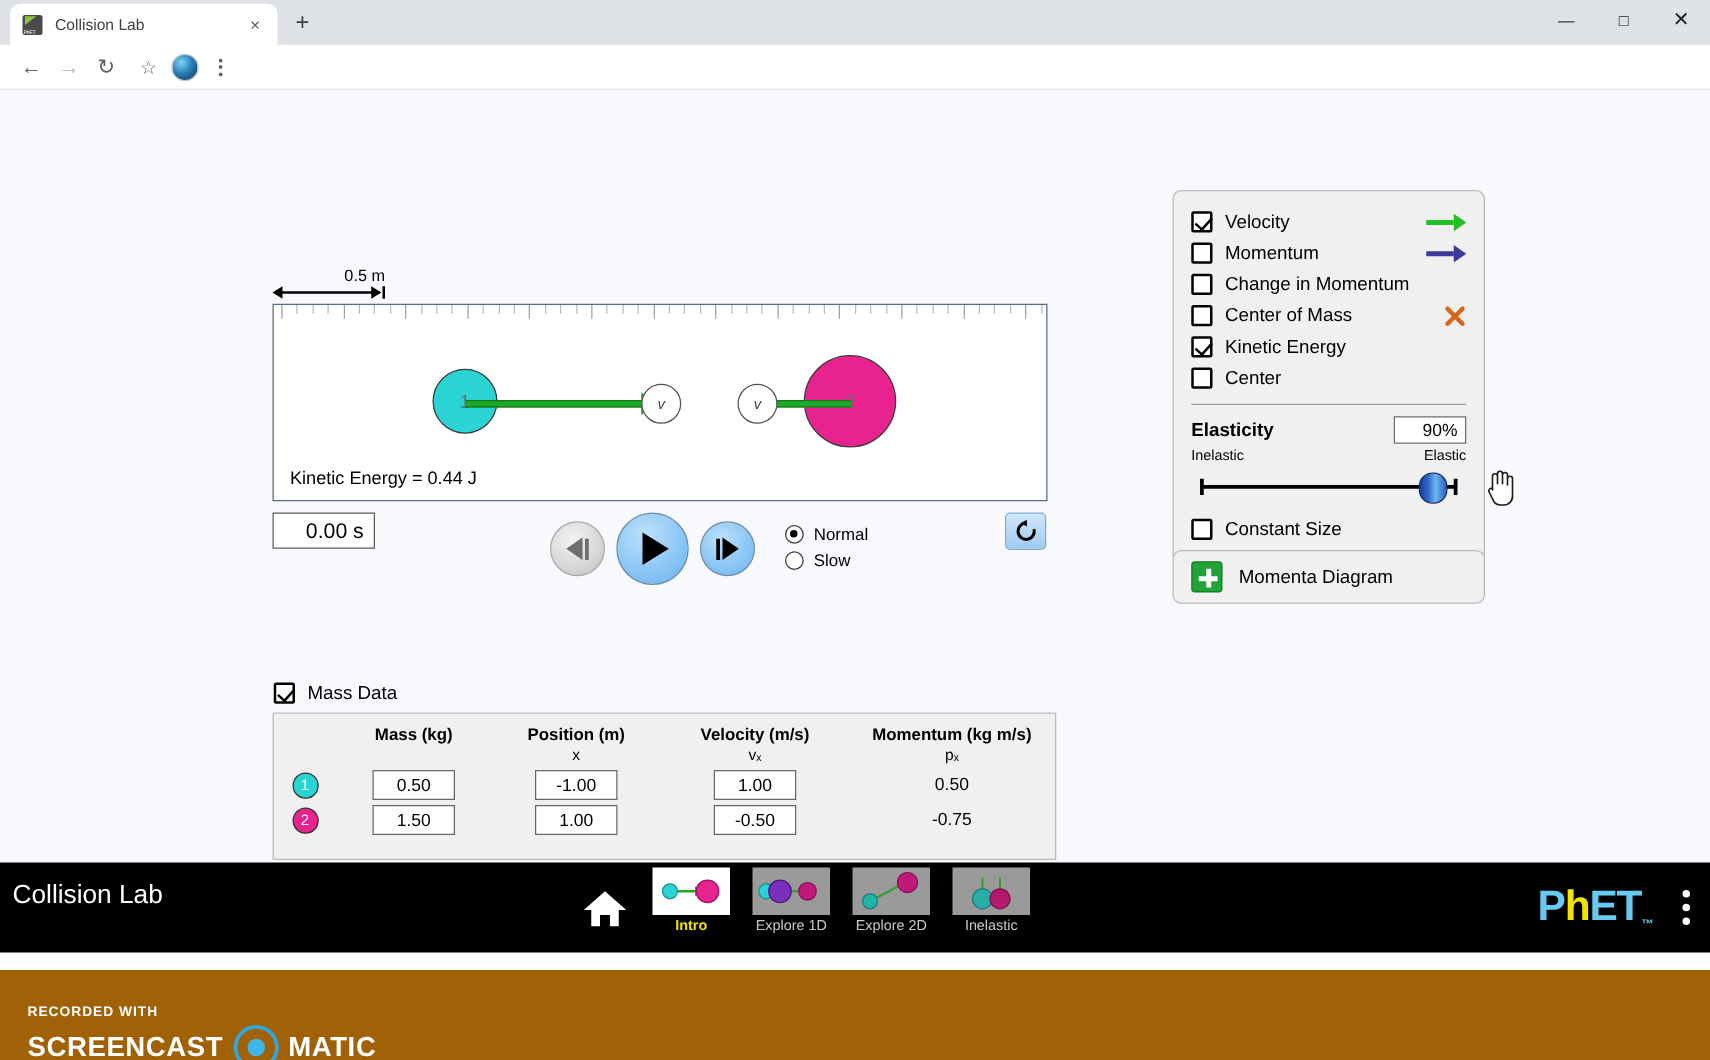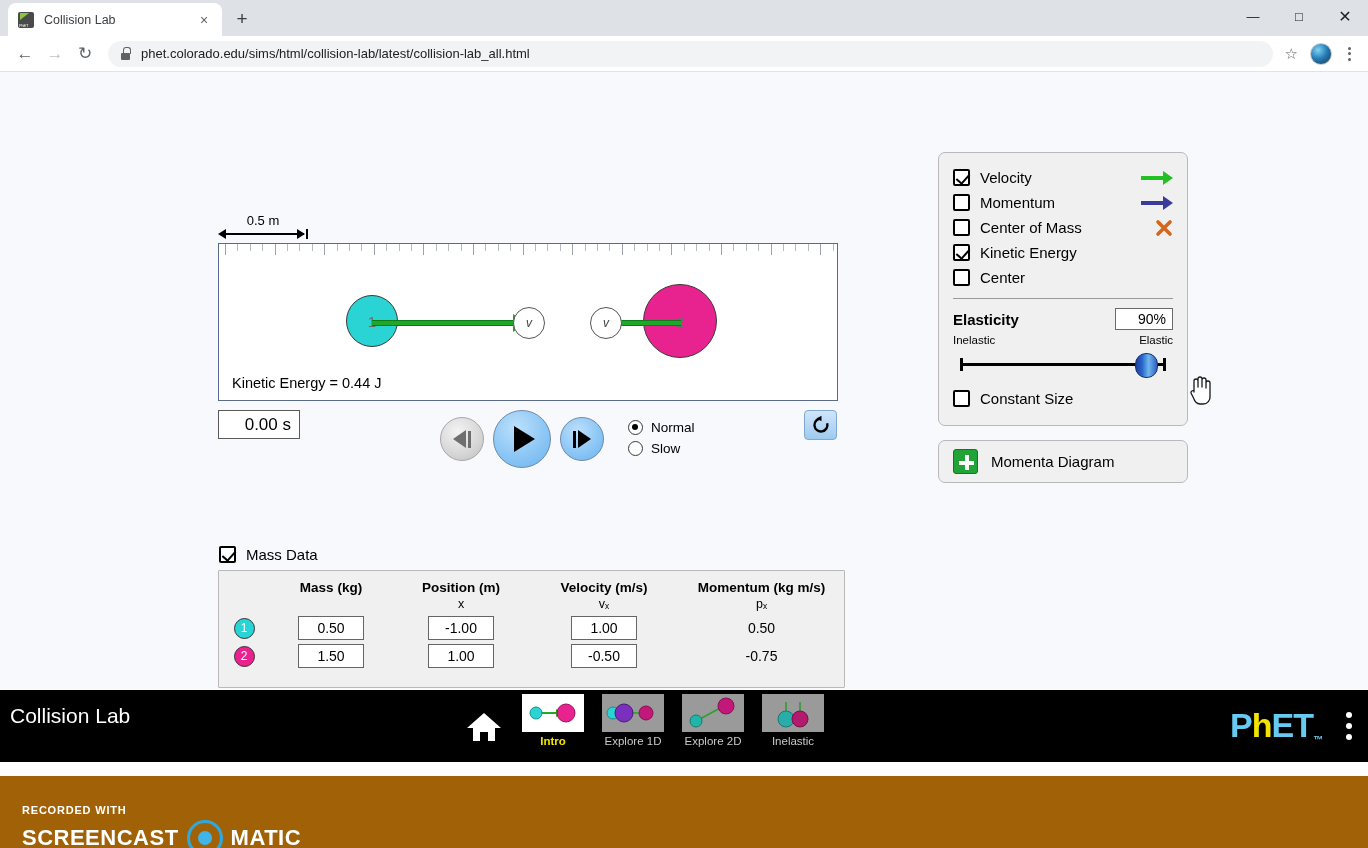--- a/index.html
+++ b/index.html
@@ -94,21 +94,21 @@
   }
   .kebab span { width:3px; height:3px; border-radius:50%; background:#5f6368; }
 
   
   #sim {
     position:relative; width:1368px; height:618px; background:#f7f9fd;
   }
 
   
   .scalebar { position:absolute; left:218px; top:141px; width:90px; }
-  .scalebar-label { font-size:13px; color:#000; text-align:center; margin-bottom:1px; }
+  .scalebar-label { font-size:13px; color:#000; text-align:right; margin-bottom:1px; }
   .scalebar-line { position:relative; height:10px; }
   .scalebar-line::before {
     content:""; position:absolute; left:4px; right:4px; top:4px; height:2px; background:#000;
   }
   .scalebar-cap { position:absolute; top:0px; width:2px; height:10px; background:#000; }
   .arrowhead-l, .arrowhead-r {
     position:absolute; top:0px; width:0; height:0;
     border-top:5px solid transparent; border-bottom:5px solid transparent;
   }
   .arrowhead-l { left:0; border-right:8px solid #000; }
@@ -348,24 +348,20 @@
       <div>—</div>
       <div>□</div>
       <div>✕</div>
     </div>
   </div>
 
   <div class="toolbar">
     <div class="navbtn">←</div>
     <div class="navbtn disabled">→</div>
     <div class="navbtn">↻</div>
-    <div class="omnibox">
-      <div class="lock-ico"></div>
-      <div class="url">phet.colorado.edu/sims/html/collision-lab/latest/collision-lab_all.html</div>
-    </div>
     <div style="display:flex;align-items:center;margin-left:12px;">
       <div class="star-ico">☆</div>
       <div class="avatar"></div>
       <div class="kebab">
         <span></span>
           <span></span>
           <span></span>
       </div>
     </div>
   </div>
@@ -508,20 +504,24 @@
 
     <div class="cb-row">
       <div class="cb"></div>
       <div class="cb-label">Momentum</div>
       <div class="row-ico">
         <div class="mini-arrow-line" style="background:#3b3b99;"></div>
         <div class="mini-arrow-head" style="border-left:10px solid #3b3b99;"></div>
       </div>
     </div>
 
+    <div class="cb-row">
+      <div class="cb"></div>
+      <div class="cb-label">Change in Momentum</div>
+    </div>
 
     <div class="cb-row">
       <div class="cb"></div>
       <div class="cb-label">Center of Mass</div>
       <div class="row-ico">
         <svg width="18" height="18" viewBox="0 0 18 18">
           <path d="M3 3 L15 15 M15 3 L3 15" stroke="#d4661e" stroke-width="3.6" stroke-linecap="round"></path>
         </svg>
       </div>
     </div>

